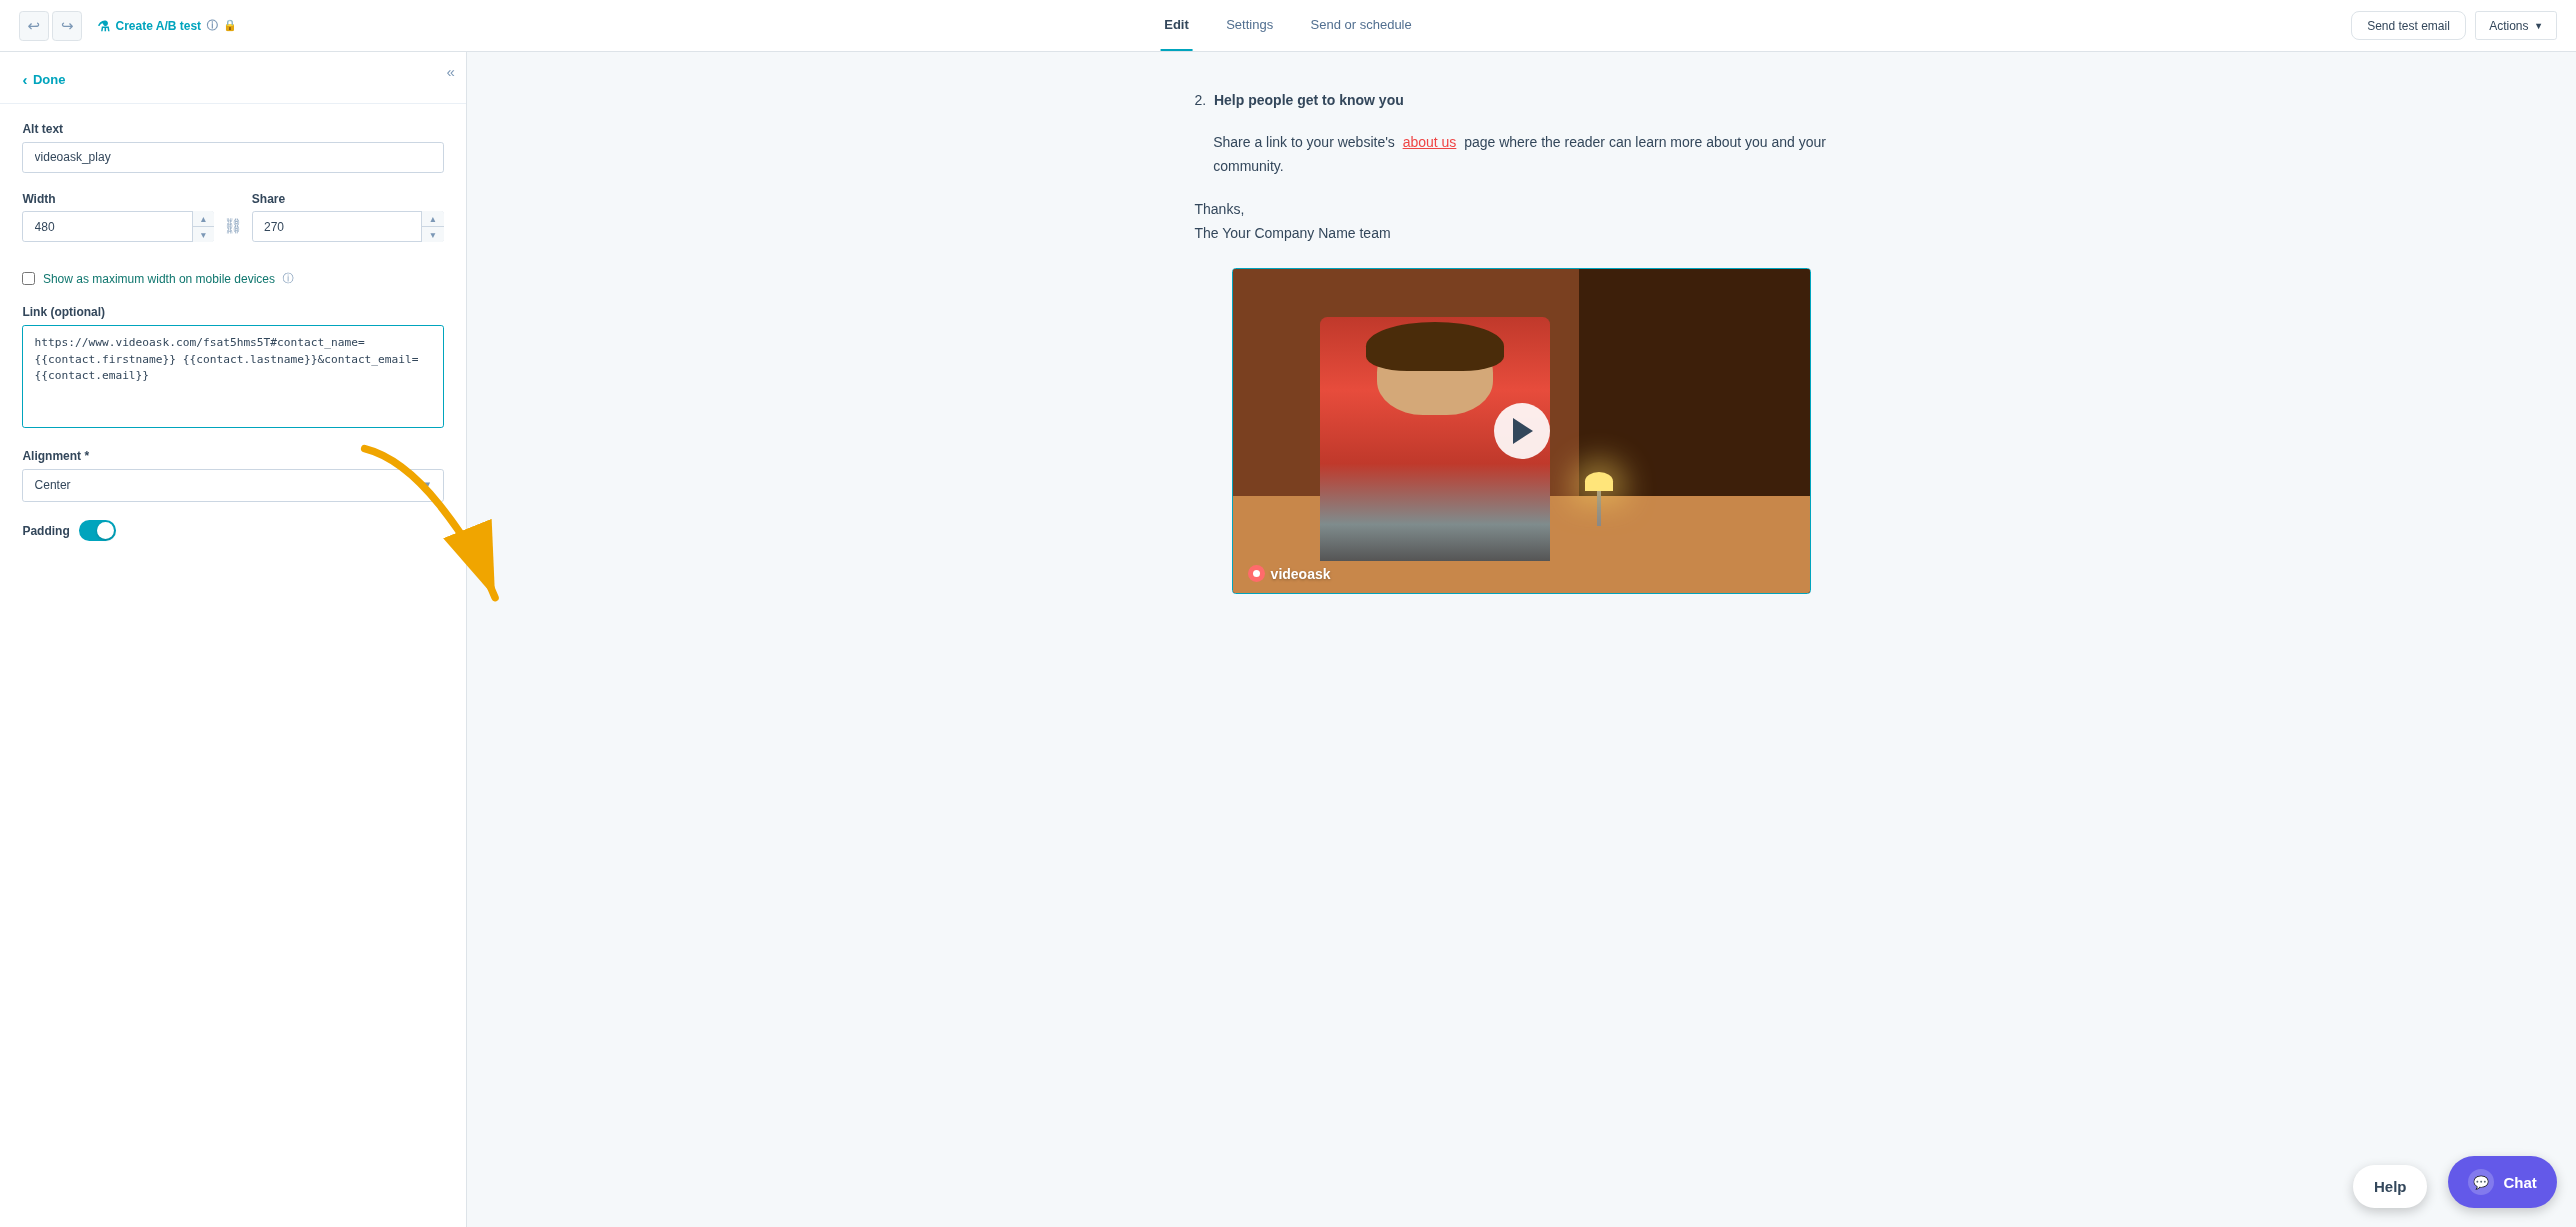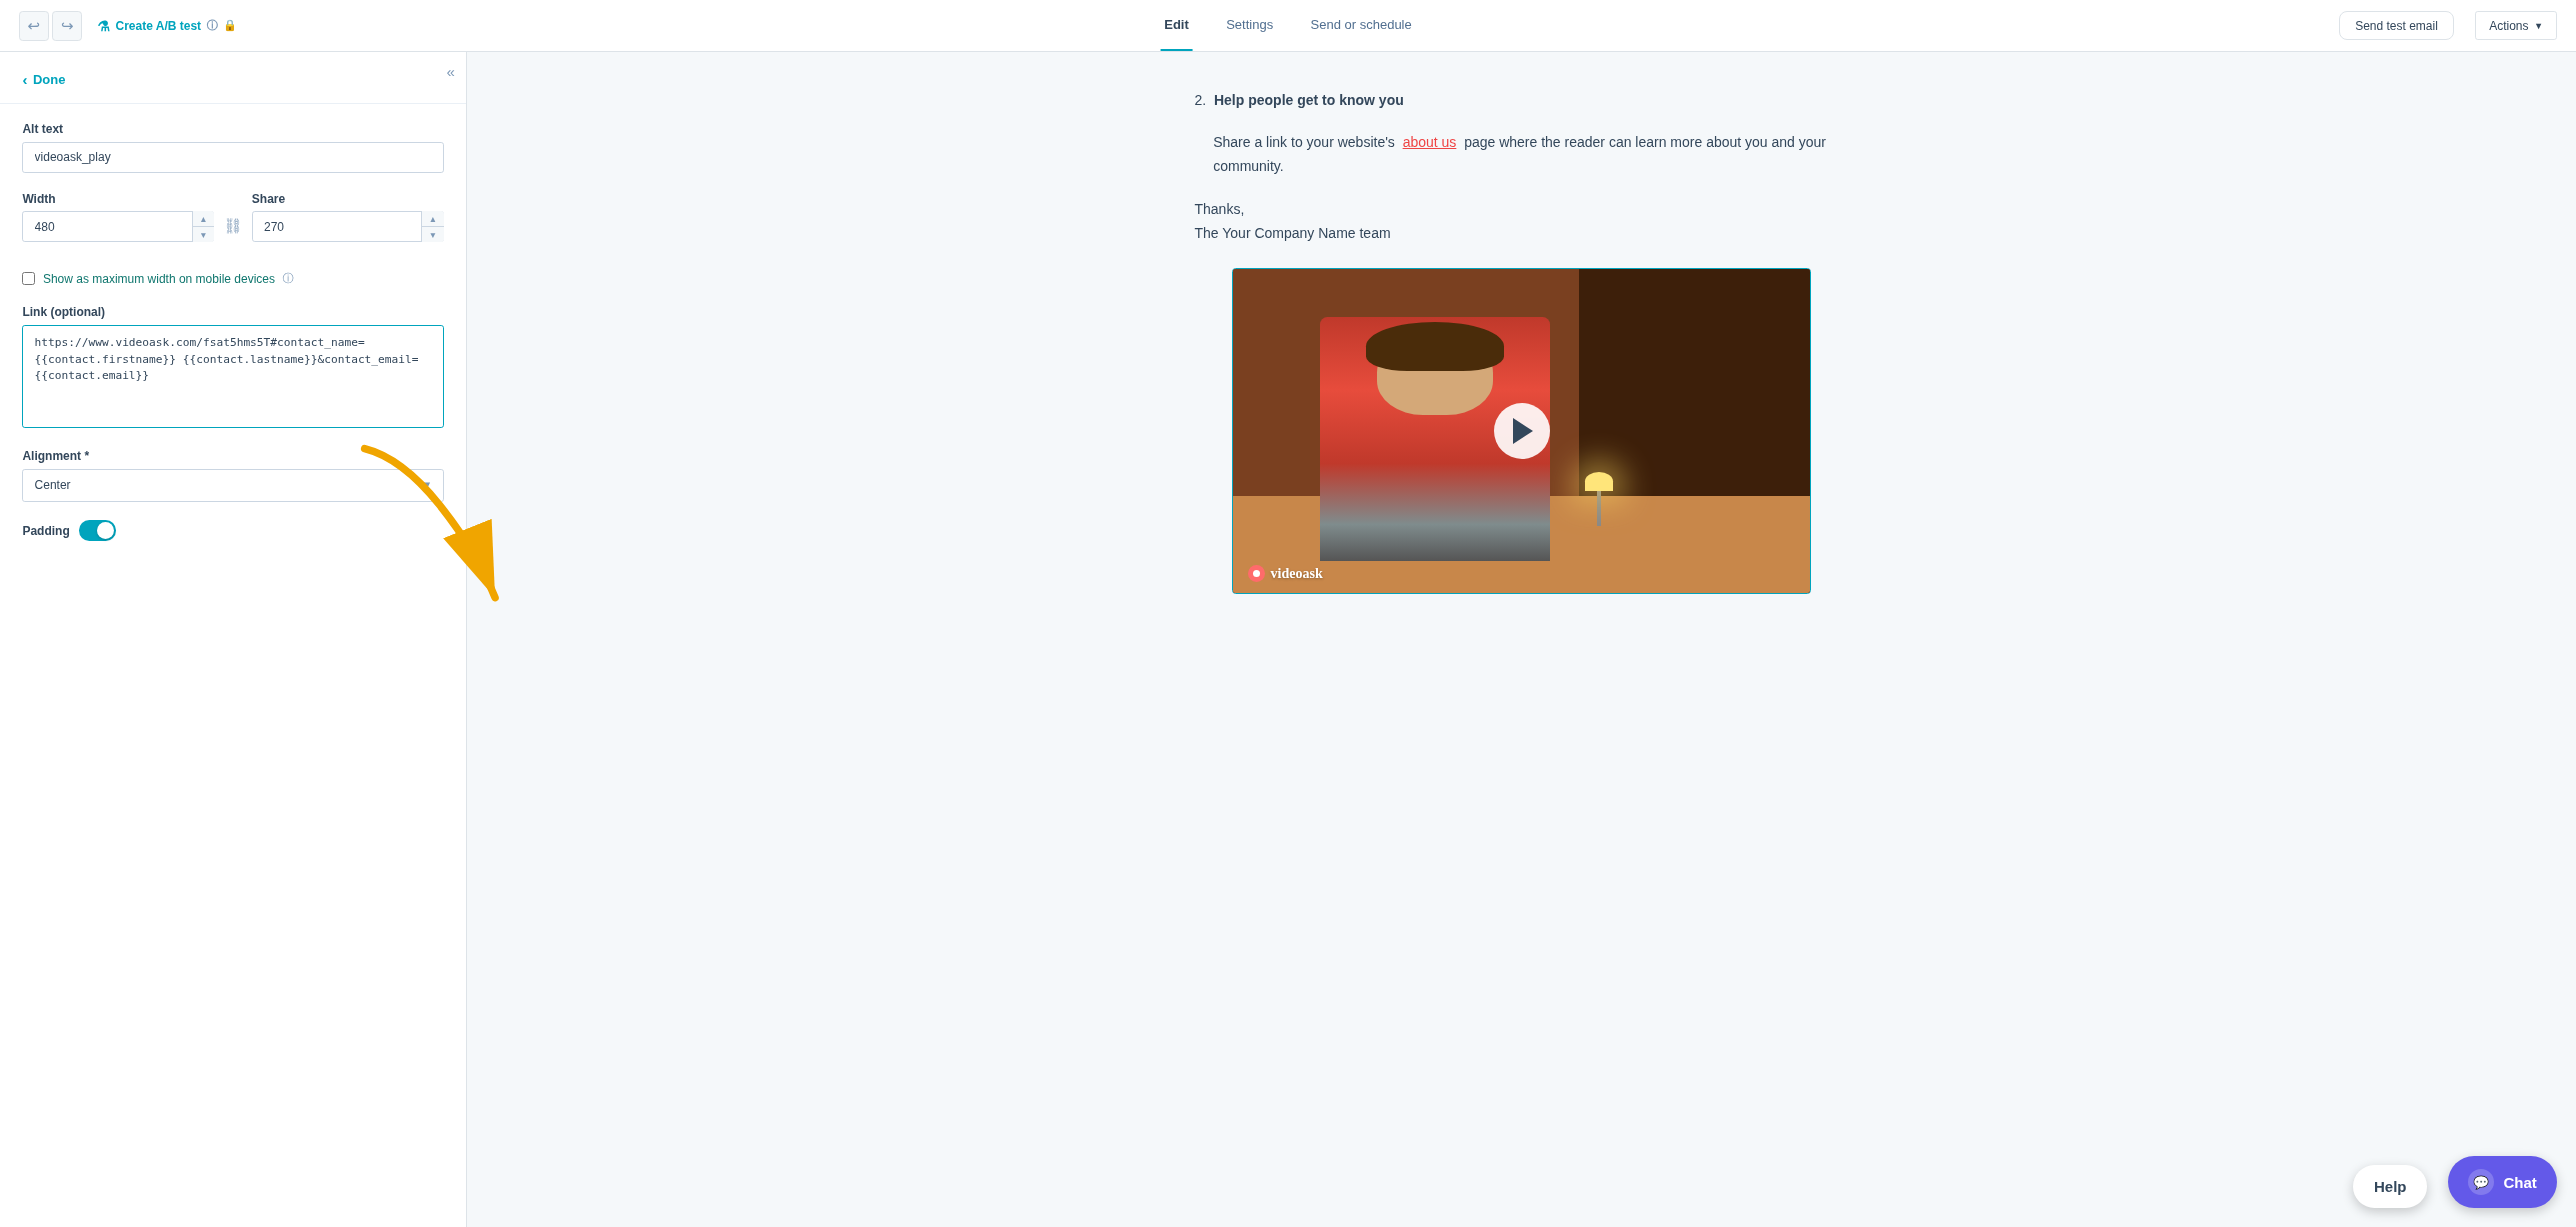--- a/index.html
+++ b/index.html
@@ -89,21 +89,20 @@
       border: 0.9px solid #dde3e8;
       border-radius: 2.8px;
       padding: 6.5px 13px;
       font-size: 12px;
       color: #33475b;
       cursor: pointer;
       font-weight: 500;
       display: flex;
       align-items: center;
       gap: 5.6px;
-      margin-left: 12px;
     }
 
     
     .main-layout {
       display: flex;
       height: calc(100vh - 52px);
     }
 
     
     .left-sidebar {
@@ -434,21 +433,20 @@
       position: absolute;
       bottom: 11.2px;
       left: 15px;
       display: flex;
       align-items: flex-end;
       gap: 5.6px;
       color: #fff;
       font-size: 14px;
       font-weight: 600;
       text-shadow: 0 0.9px 2.8px rgba(0,0,0,0.3);
-      font-family: Liberation Serif, serif;
     }
     .videoask-dot {
       width: 17px;
       height: 17px;
       background: #ff6b6b;
       border-radius: 50%;
       display: flex;
       align-items: center;
       justify-content: center;
     }

